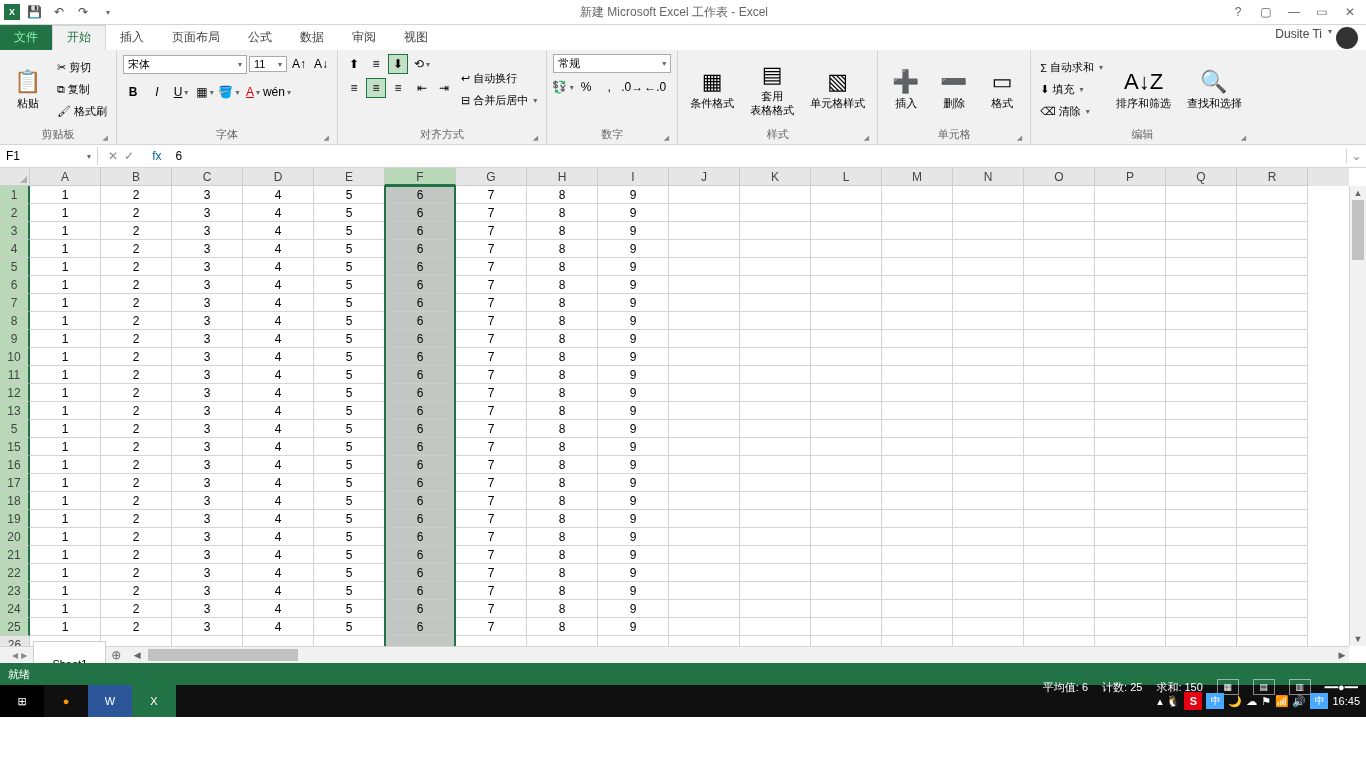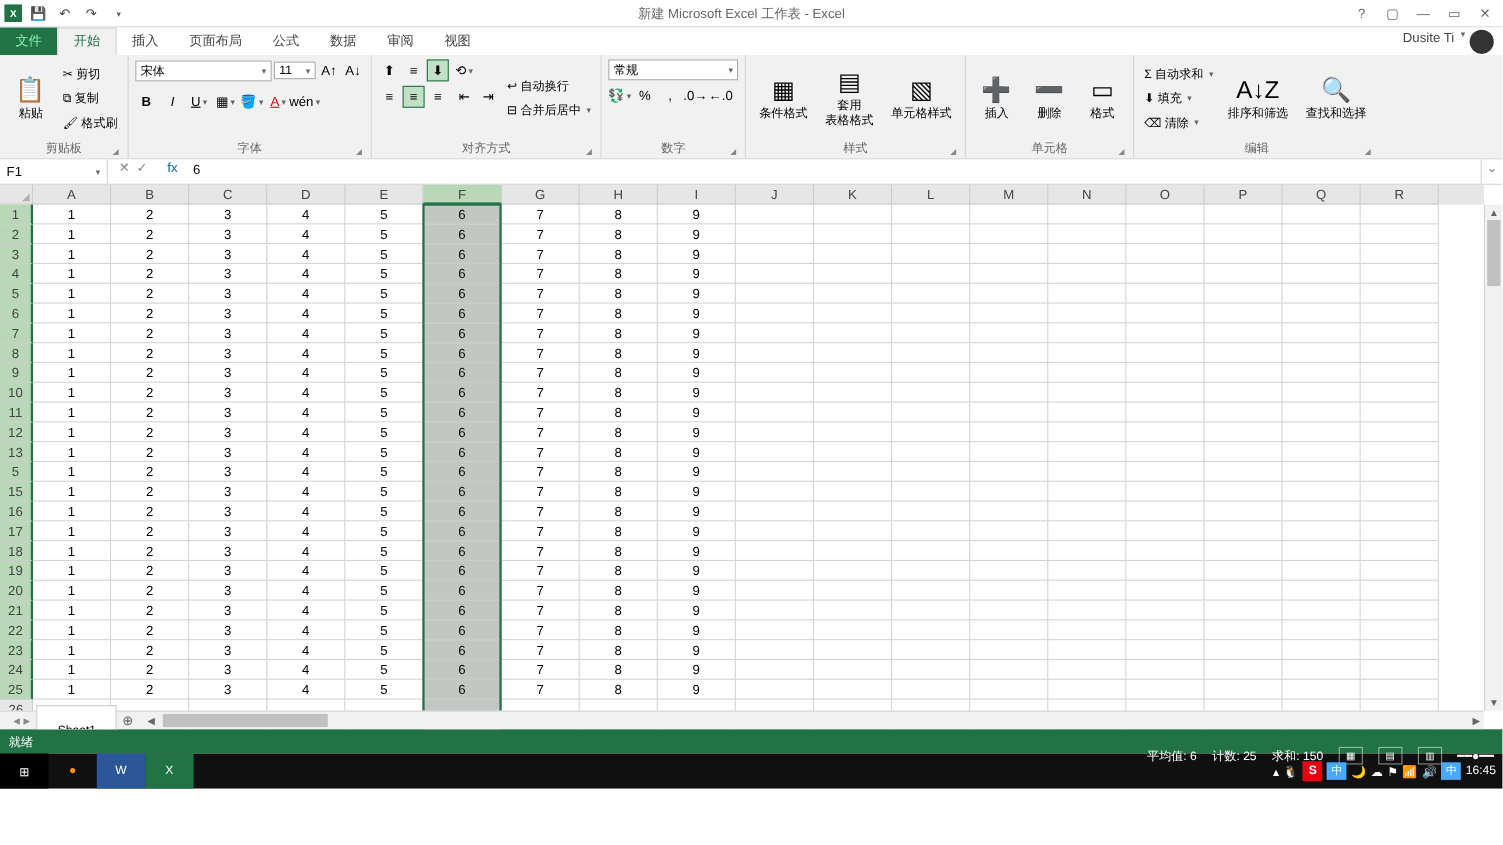--- a/index.html
+++ b/index.html
@@ -34,21 +34,21 @@
 .small-row { display:flex; flex-direction:column; gap:2px; justify-content:center;}
 .small-btn { display:flex; align-items:center; gap:3px; padding:1px 3px; cursor:pointer; font-size:11px; height:20px;}
 .font-row1 { display:flex; gap:2px; align-items:center;}
 .font-row2 { display:flex; gap:4px; align-items:center; margin-top:4px;}
 .font-combo { border:1px solid #ababab; background:#fff; padding:1px 4px; font-size:11px; display:flex; align-items:center; justify-content:space-between;}
 .dd { font-size:8px; color:#666; margin-left:2px; }
 .ic-box { width:20px; height:20px; display:flex;align-items:center;justify-content:center; cursor:pointer;}
 .ic-box.sel { background:#c2e0c6; border:1px solid #217346;}
 
 
-.formula-bar { height:23px; display:flex; border-bottom:1px solid #d4d4d4; background:#fff; }
+.formula-bar { height:23px; display:flex; border-bottom:1px solid #d4d4d4; background:#fff; align-items:center;}
 .name-box { width:98px; border-right:1px solid #d4d4d4; padding:2px 6px; display:flex; align-items:center; justify-content:space-between;}
 .fb-btns { display:flex; gap:6px; padding:0 10px; color:#888;}
 .fx { padding:0 8px; color:#0369a1;}
 .formula-input { flex:1; padding:2px 6px; }
 .fb-expand { width:20px; text-align:center; color:#888; border-left:1px solid #d4d4d4;}
 
 
 .grid-wrap { position:relative; height: 495px; overflow:hidden;}
 .corner { position:absolute; left:0; top:0; width:30px; height:18px; background:#e6e6e6; border-right:1px solid #ccc; border-bottom:1px solid #ccc;}
 .corner::after{content:"";position:absolute;right:2px;bottom:2px;border-left:7px solid transparent;border-bottom:7px solid #b0b0b0;}

